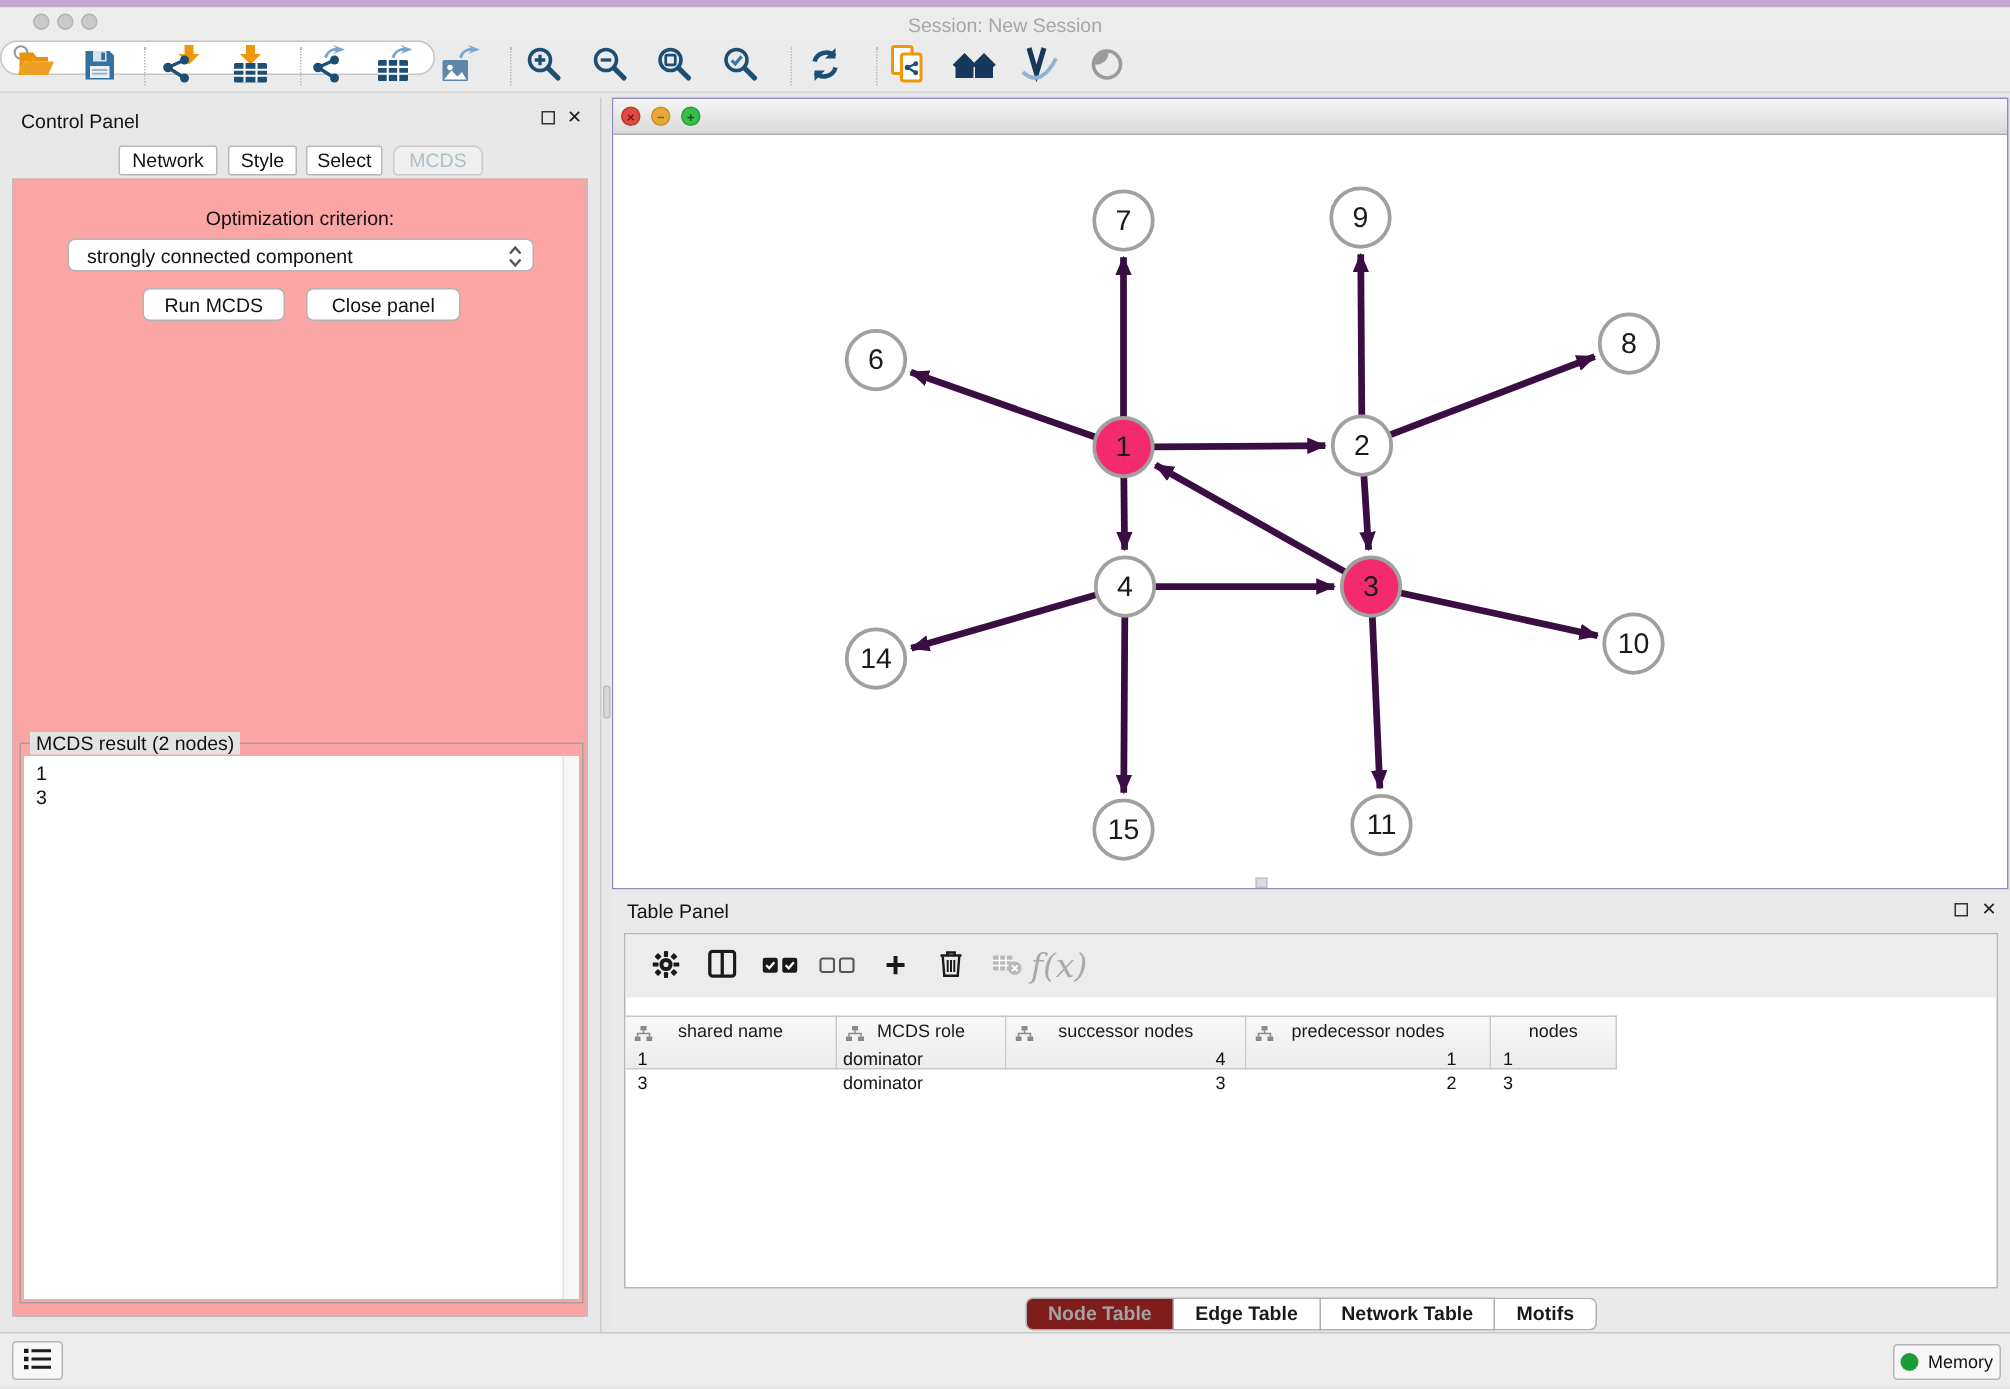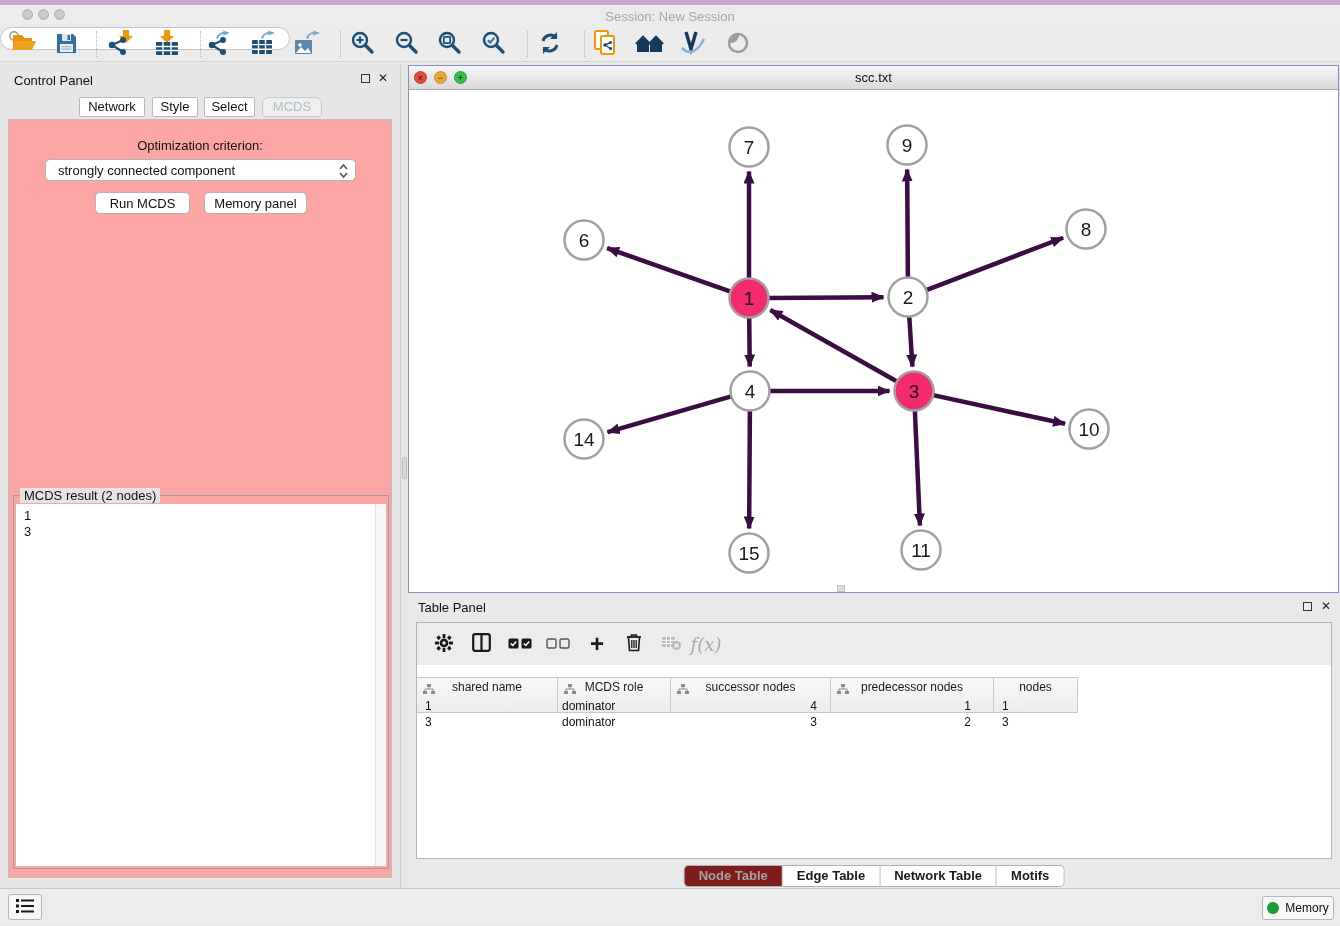--- a/index.html
+++ b/index.html
@@ -51,21 +51,21 @@
   .light.green { background:#35bf49; border:1px solid #27a13a; color:#0e5c1c; }
   .net-title { position:absolute; width:100%; text-align:center; top:4px; font-size:13px; color:#111; }
   .net-canvas { position:absolute; left:0; top:24px; width:929px; height:502px; background:#fff; }
   .canvas-nub { position:absolute; left:428px; top:495px; width:8px; height:7px; background:#dcdcdc; border:1px solid #c2c2c2; }
 
   
   .table-panel { left:408px; top:593px; width:932px; height:297px; background:#e9e9e9; }
   .tp-box { position:absolute; left:8px; top:29px; width:916px; height:237px; background:#fff; border:1px solid #b5b5b5; }
   .tp-toolbar { position:absolute; left:0; top:0; right:0; height:42px; background:#ececec; }
   .tp-icon { position:absolute; top:0; height:42px; display:flex; align-items:center; justify-content:center; width:34px; background:none; border:none; cursor:pointer; }
-  .fx { font-family:"DejaVu Serif",serif; font-style:italic; font-size:18px; color:#a9a9a9; }
+  .fx { font-family:"DejaVu Serif",serif; font-style:italic; font-size:22px; color:#a9a9a9; }
   .thead { position:absolute; left:0; top:54px; height:36px; display:flex; }
   .th { position:relative; background:linear-gradient(#f8f8f8,#ececec); border-top:1px solid #c9c9c9; border-bottom:1px solid #c9c9c9; border-right:1px solid #c9c9c9; font-size:12px; color:#1a1a1a; text-align:center; line-height:18px; }
   .th .hier { position:absolute; left:6px; top:4px; }
   .trow { position:absolute; left:0; height:16px; font-size:12px; color:#111; }
   .td { position:absolute; top:0; line-height:16px; }
   .bottom-tabs { position:absolute; left:50%; transform:translateX(-50%); top:272px; height:22px; display:flex; }
   .btab { height:22px; background:#fff; border:1px solid #b0b0b0; border-left:none; font-size:13px; font-weight:600; color:#1a1a1a; line-height:20px; padding:0 14px; cursor:pointer; white-space:nowrap; }
   .btab:first-child { border-left:1px solid #b0b0b0; border-radius:5px 0 0 5px; }
   .btab:last-child { border-radius:0 5px 5px 0; }
   .btab.selected { background:#7f1d1d; color:#a3a3a3; }
@@ -269,21 +269,21 @@
       <span>strongly connected component</span>
       <span class="sel-stepper">
         <svg width="11" height="16" viewBox="0 0 11 16">
             <path d="M2 6l3.5-4L9 6" stroke="#555" stroke-width="1.6" fill="none"></path>
             <path d="M2 10l3.5 4L9 10" stroke="#555" stroke-width="1.6" fill="none"></path>
           </svg>
       </span>
     </div>
 
     <button class="mac-btn" style="left:86px; width:95px">Run MCDS</button>
-    <button class="mac-btn" style="left:195px; width:103px">Memory panel</button>
+    <button class="mac-btn" style="left:195px; width:103px">Close panel</button>
 
     <div class="abs groupbox">
       <span class="groupbox-legend">MCDS result (2 nodes)</span>
       <div class="result-area">
         <div class="result-line" style="padding-top:4px">1</div>
         <div class="result-line">3</div>
         <div class="result-scroll"></div>
       </div>
     </div>
   </div>
@@ -291,21 +291,20 @@
 
 <div class="abs vsplit">
   <div class="vsplit-handle"></div>
 </div>
 
 <div class="abs net-window">
   <div class="net-titlebar">
     <span class="light red" style="left:5px">×</span>
     <span class="light yellow" style="left:25px">−</span>
     <span class="light green" style="left:45px">+</span>
-    <div class="net-title">scc.txt</div>
   </div>
   <div class="net-canvas">
     <svg id="graph-svg" width="929" height="502" viewBox="0 0 929 502">
         <defs>
           <marker id="arrow" markerWidth="13" markerHeight="11" refX="12" refY="5.5" orient="auto" markerUnits="userSpaceOnUse">
             <path d="M0 0L13 5.5L0 11Z" fill="#3a0e42"></path>
           </marker>
         </defs>
         <line x1="340" y1="188.5" x2="340" y2="81.5" stroke="#3a0e42" stroke-width="4.5" marker-end="url(#arrow)"></line>
         <line x1="321.60346988038265" y1="201.53334092764965" x2="198.11358912464746" y2="158.1247767832094" stroke="#3a0e42" stroke-width="4.5" marker-end="url(#arrow)"></line>

